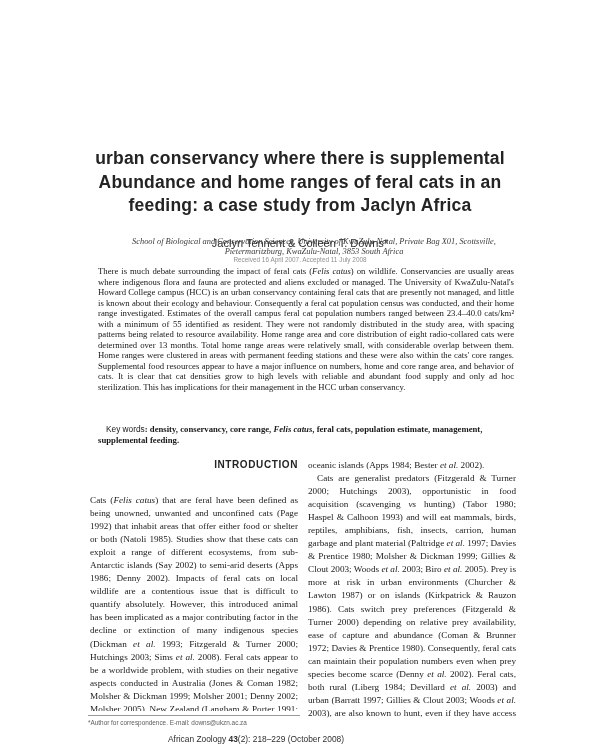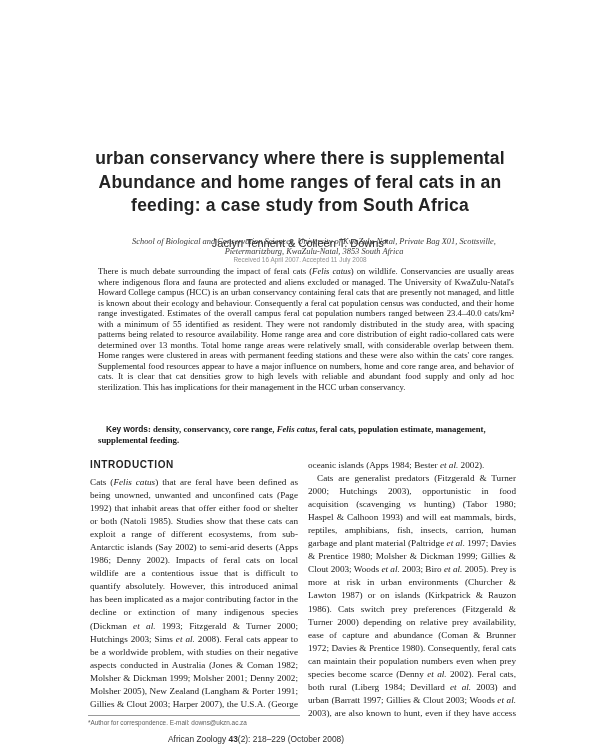--- a/index.html
+++ b/index.html
@@ -32,29 +32,29 @@
   .abstract {
     position:absolute; top:266px; left:98px; width:416px; height:157px; overflow:hidden;
     font-family:"Liberation Serif", serif; font-weight:400;
     font-size:8.7px; line-height:10.55px; text-align:justify; color:#181818;
   }
   .keywords {
     position:absolute; top:424px; left:98px; width:416px; height:24px; overflow:hidden;
     font-family:"Liberation Serif", serif; font-weight:700;
     font-size:8.7px; line-height:10.55px; text-align:left; color:#181818;
   }
-  .kw-label { font-family:"Liberation Sans", sans-serif; font-weight:700; font-size:8.3px;padding-left:8px; }
+  .kw-label { font-family:"Liberation Sans", sans-serif; font-weight:400; font-size:8.3px;padding-left:8px; }
   .columns { position:absolute; top:459px; left:90px; width:426px; display:flex; gap:10px; }
   .col { width:208px; }
   .col-left { height:252px; overflow:hidden; }
   .col-right { height:263px; overflow:hidden; }
   .section-heading {
     font-family:"Liberation Sans", sans-serif; font-weight:700;
     font-size:10px; line-height:12px; letter-spacing:0.6px;
-    text-align:left; color:#242424; margin-bottom:5px;
+    text-align:right; color:#242424; margin-bottom:23px;
   }
   .body-par {
     font-family:"Liberation Serif", serif; font-size:9.2px; line-height:13.05px;
     text-align:justify; color:#1b1b1b;
   }
   .indent { text-indent:9px; }
   .footnote-divider {
     position:absolute; top:715px; left:88px; width:212px;
     border-top:1px solid #9a9a9a; height:0;
   }
@@ -68,21 +68,21 @@
   }
 </style>
 </head>
 <body>
 
 <div class="page">
 
   <div class="title-block">
     <div class="title-line">urban conservancy where there is supplemental</div>
     <div class="title-line">Abundance and home ranges of feral cats in an</div>
-    <div class="title-line">feeding: a case study from South Africa</div>
+    <div class="title-line">feeding: a case study from Jaclyn Africa</div>
   </div>
 
   <div class="authors">Jaclyn Tennent &amp; Colleen T. Downs*</div>
 
   <div class="affiliation">
     <div class="affiliation-line">School of Biological and Conservation Sciences, University of KwaZulu-Natal, Private Bag X01, Scottsville,</div>
     <div class="affiliation-line">Pietermaritzburg, KwaZulu-Natal, 3853 South Africa</div>
   </div>
 
   <div class="received">Received 16 April 2007. Accepted 11 July 2008</div>

